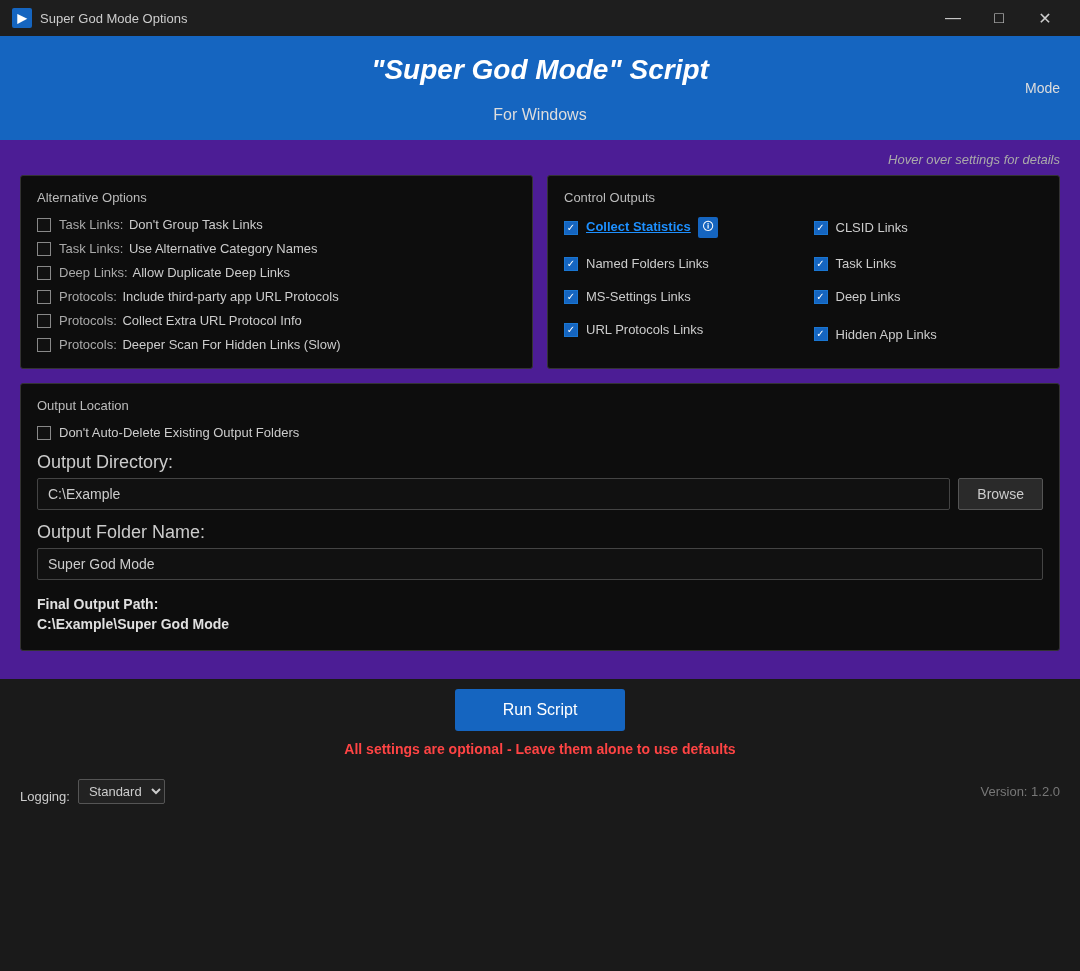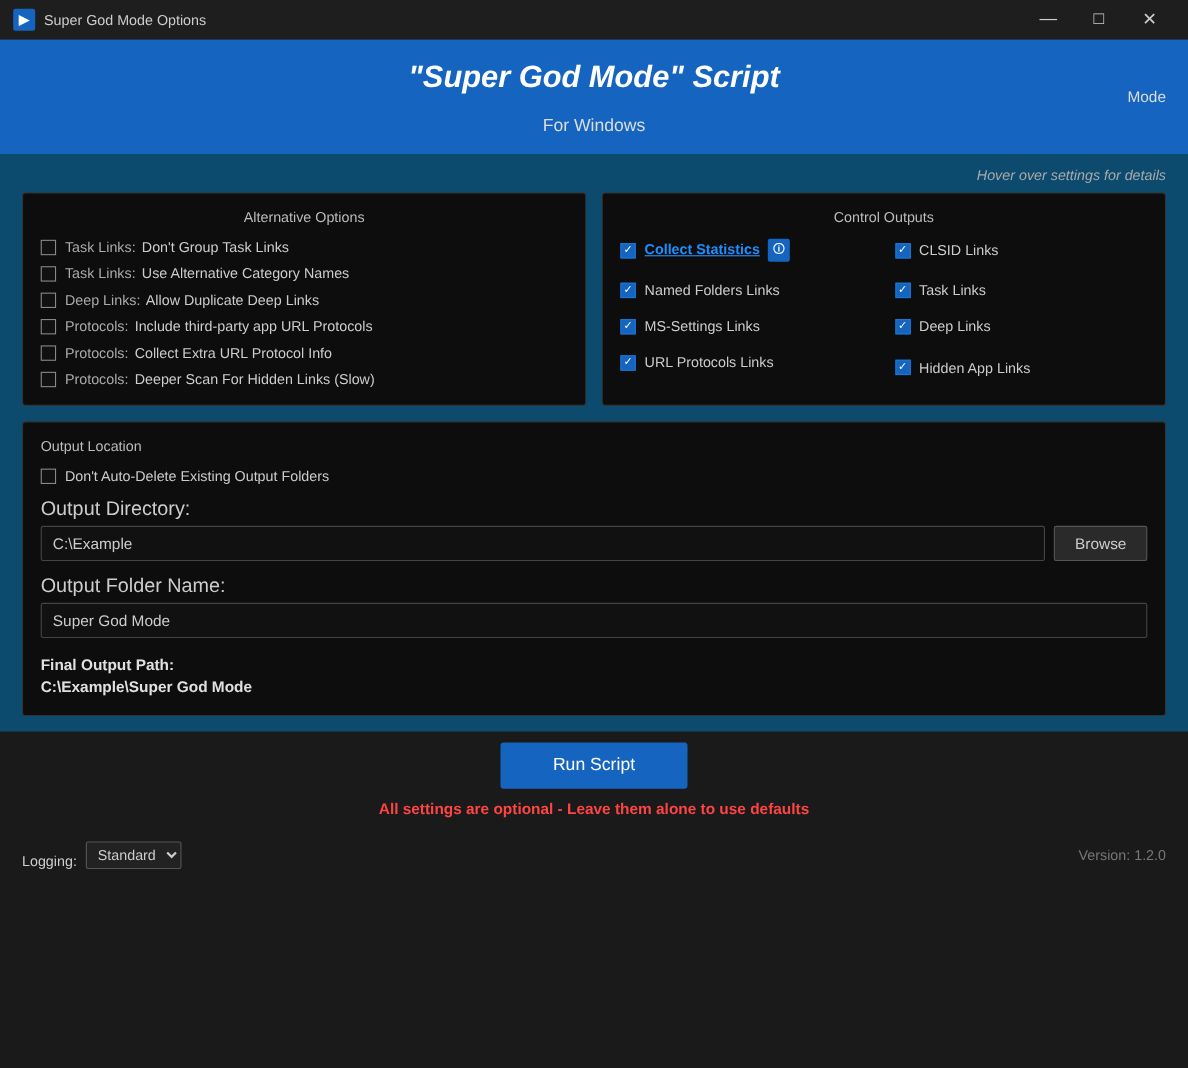--- a/index.html
+++ b/index.html
@@ -77,38 +77,37 @@
       right: 20px;
       top: 50%;
       transform: translateY(-50%);
       color: #ddd;
       cursor: pointer;
       font-size: 14px;
     }
 
     
     .main {
-      background: #0c4a6e;
+      background: #4c1d95;
       padding: 12px 20px 14px;
     }
 
     .hover-hint {
       text-align: right;
       color: #aaa;
       font-style: italic;
       font-size: 13px;
       margin-bottom: 8px;
     }
 
     
     .panels-row {
       display: flex;
       gap: 14px;
       margin-bottom: 14px;
-      text-align: center;
     }
 
     .panel {
       background: #0d0d0d;
       border: 1px solid #333;
       border-radius: 3px;
       padding: 14px 16px 16px;
     }
     .panel-left { flex: 1; }
     .panel-right { flex: 1; }
@@ -178,20 +177,21 @@
       color: #fff;
       font-size: 11px;
       padding: 1px 4px;
       border-radius: 2px;
       margin-left: 4px;
       vertical-align: middle;
     }
 
     
     .output-panel {
+      margin-bottom: 14px;
     }
 
     .output-subpanel {
       background: #0d0d0d;
       border: 1px solid #333;
       border-radius: 3px;
       padding: 14px 16px 18px;
     }
 
     .output-label {

